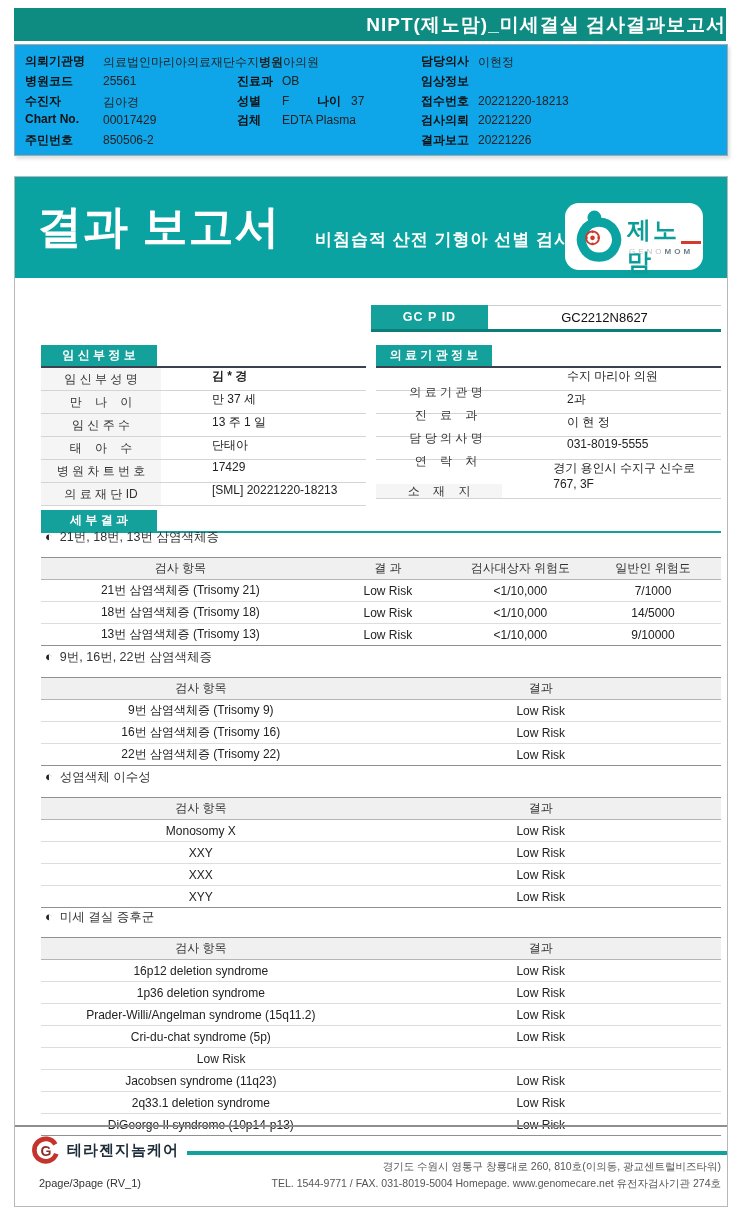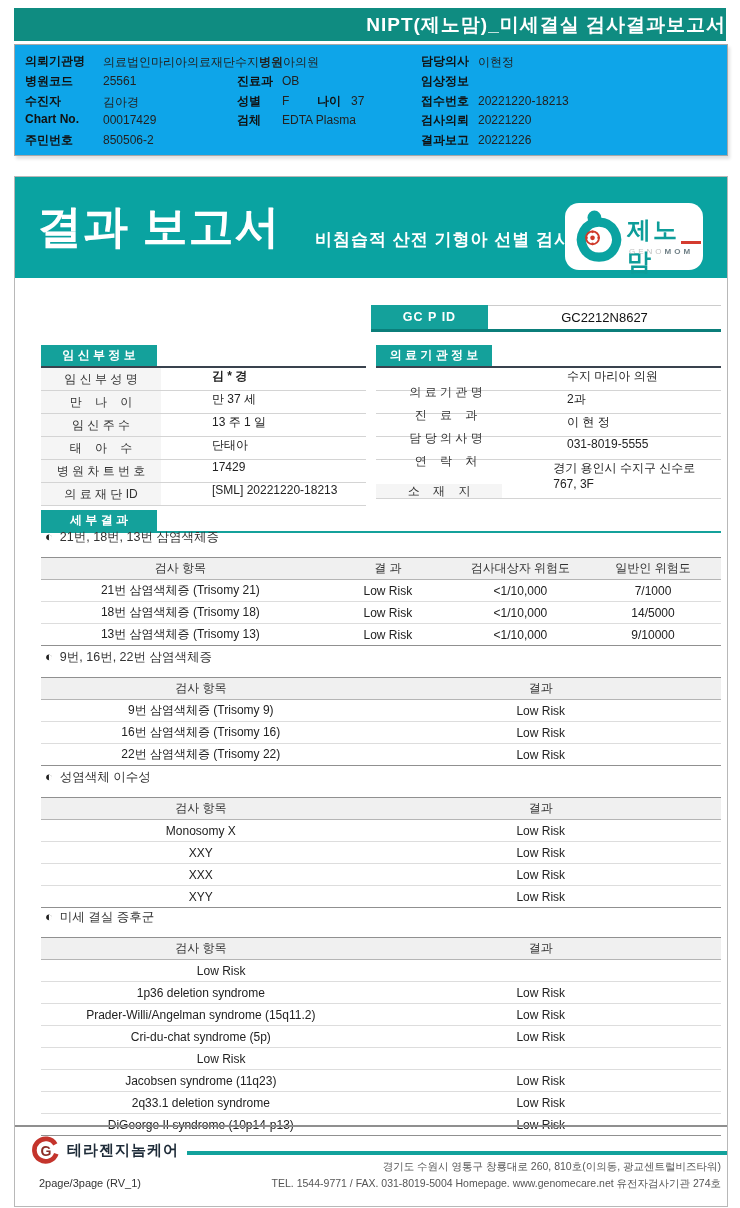--- a/index.html
+++ b/index.html
@@ -277,20 +277,21 @@
 
     <div class="ghead" style="top:732px">
       <span class="bullet">◐</span><span>미세 결실 증후군</span>
     </div>
     <div class="rt t2" style="top:760px">
       <div class="tr th">
         <span class="td c1">검사 항목</span>
         <span class="td c2">결과</span>
       </div>
       <div class="tr">
+          <span class="td c1">16p12 deletion syndrome</span>
           <span class="td c2">Low Risk</span>
         </div>
       <div class="tr">
           <span class="td c1">1p36  deletion syndrome</span>
           <span class="td c2">Low Risk</span>
         </div>
       <div class="tr">
           <span class="td c1">Prader-Willi/Angelman syndrome (15q11.2)</span>
           <span class="td c2">Low Risk</span>
         </div>

